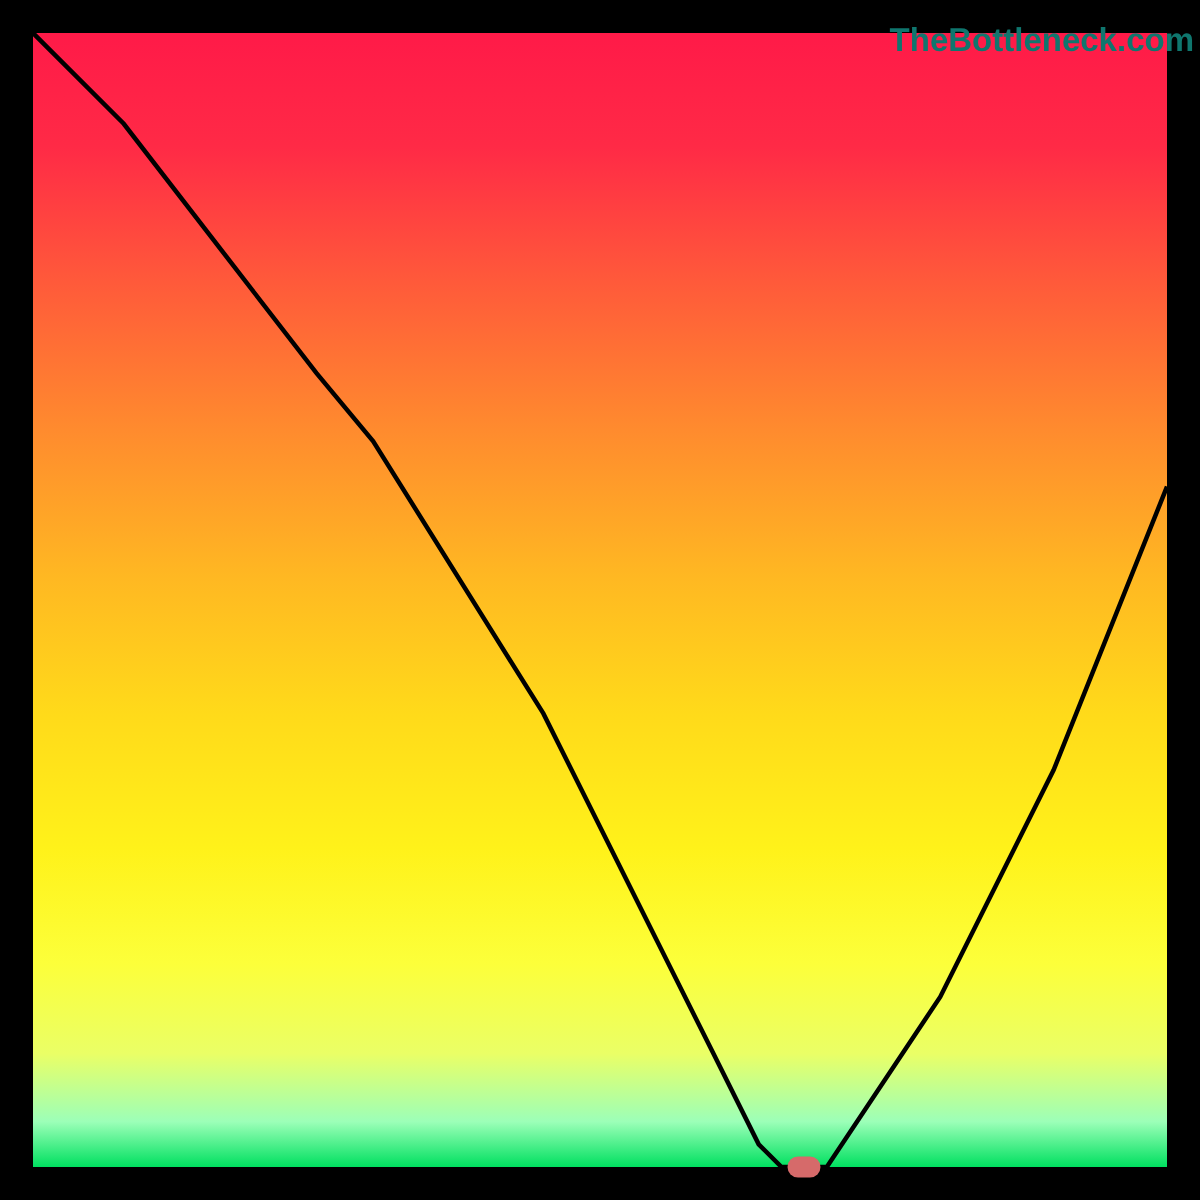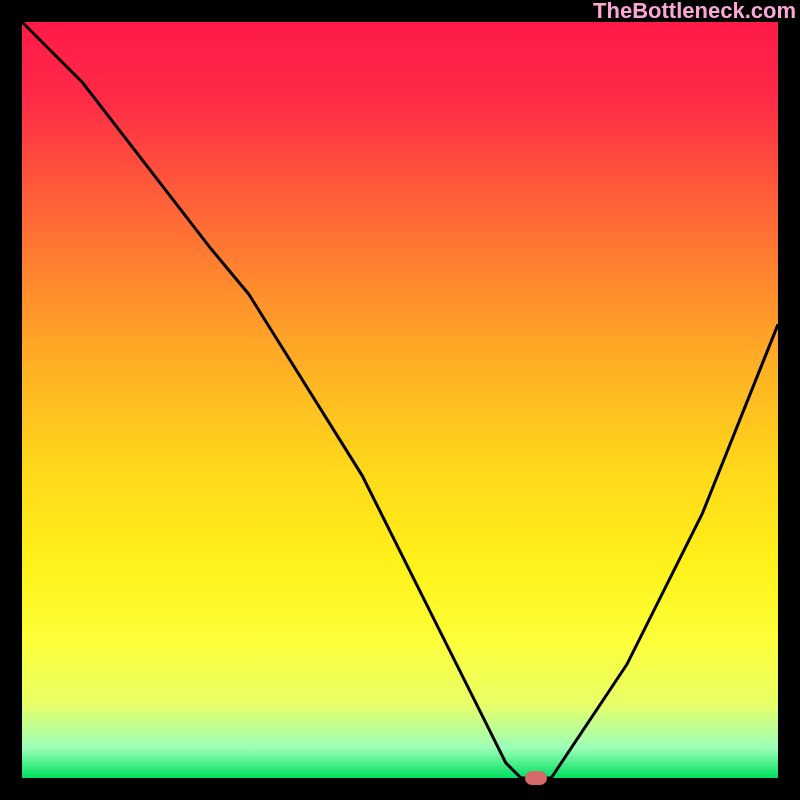--- a/index.html
+++ b/index.html
@@ -10,21 +10,21 @@
     #ff2a46 10%,
     #ff5a3a 22%,
     #ff8b2e 35%,
     #ffb822 48%,
     #ffda1a 60%,
     #fff21a 72%,
     #fcff3a 82%,
     #eaff66 90%,
     #9cffb8 96%,
     #00e060 100%)}
-.wm{position:absolute;top:0;right:4px;font:600 22px/1 Arial,Helvetica,sans-serif;color:#f9a8d4}
+.wm{position:absolute;top:16px;right:4px;font:600 22px/1 Arial,Helvetica,sans-serif;color:#0f766e}
 svg.curve{position:absolute;left:22px;top:22px;width:756px;height:756px}
 .marker{position:absolute;width:22px;height:14px;border-radius:7px;background:#d66a6a;transform:translate(-50%,-50%)}
 </style>
 </head>
 <body>
 
 <div class="frame">
   <div class="plot"></div>
 
   <svg class="curve" viewBox="0 0 756 756" preserveAspectRatio="none">

